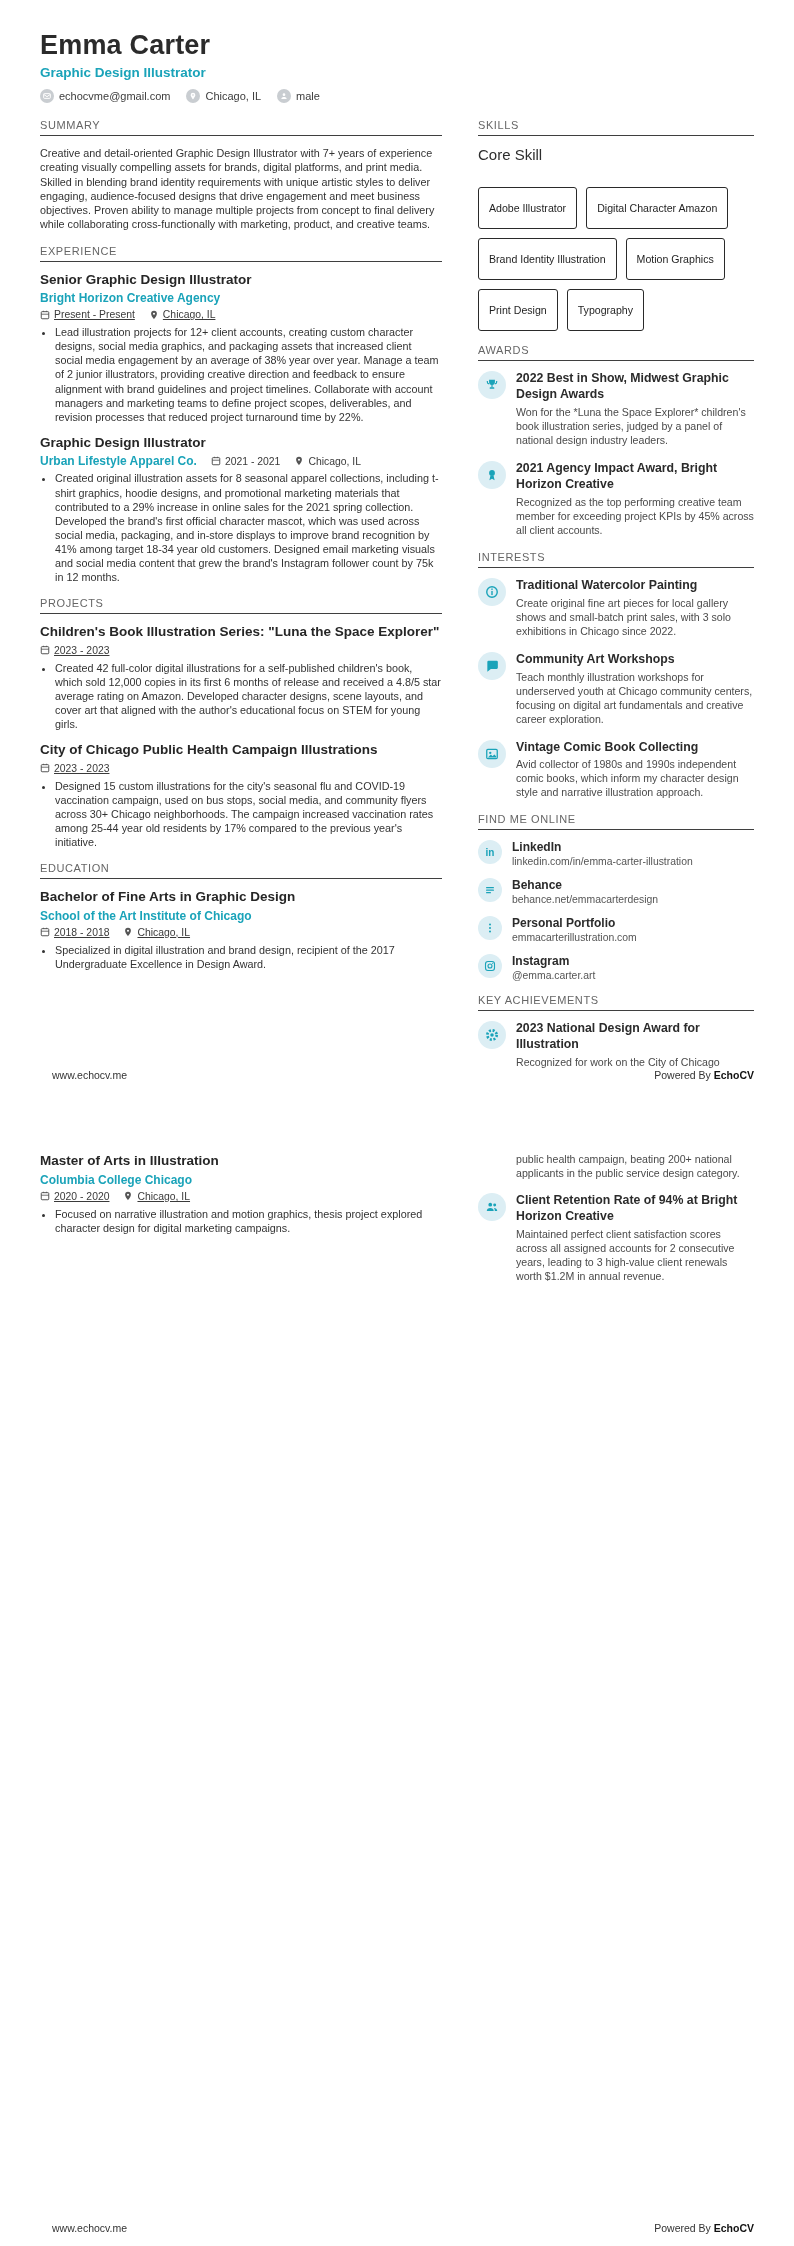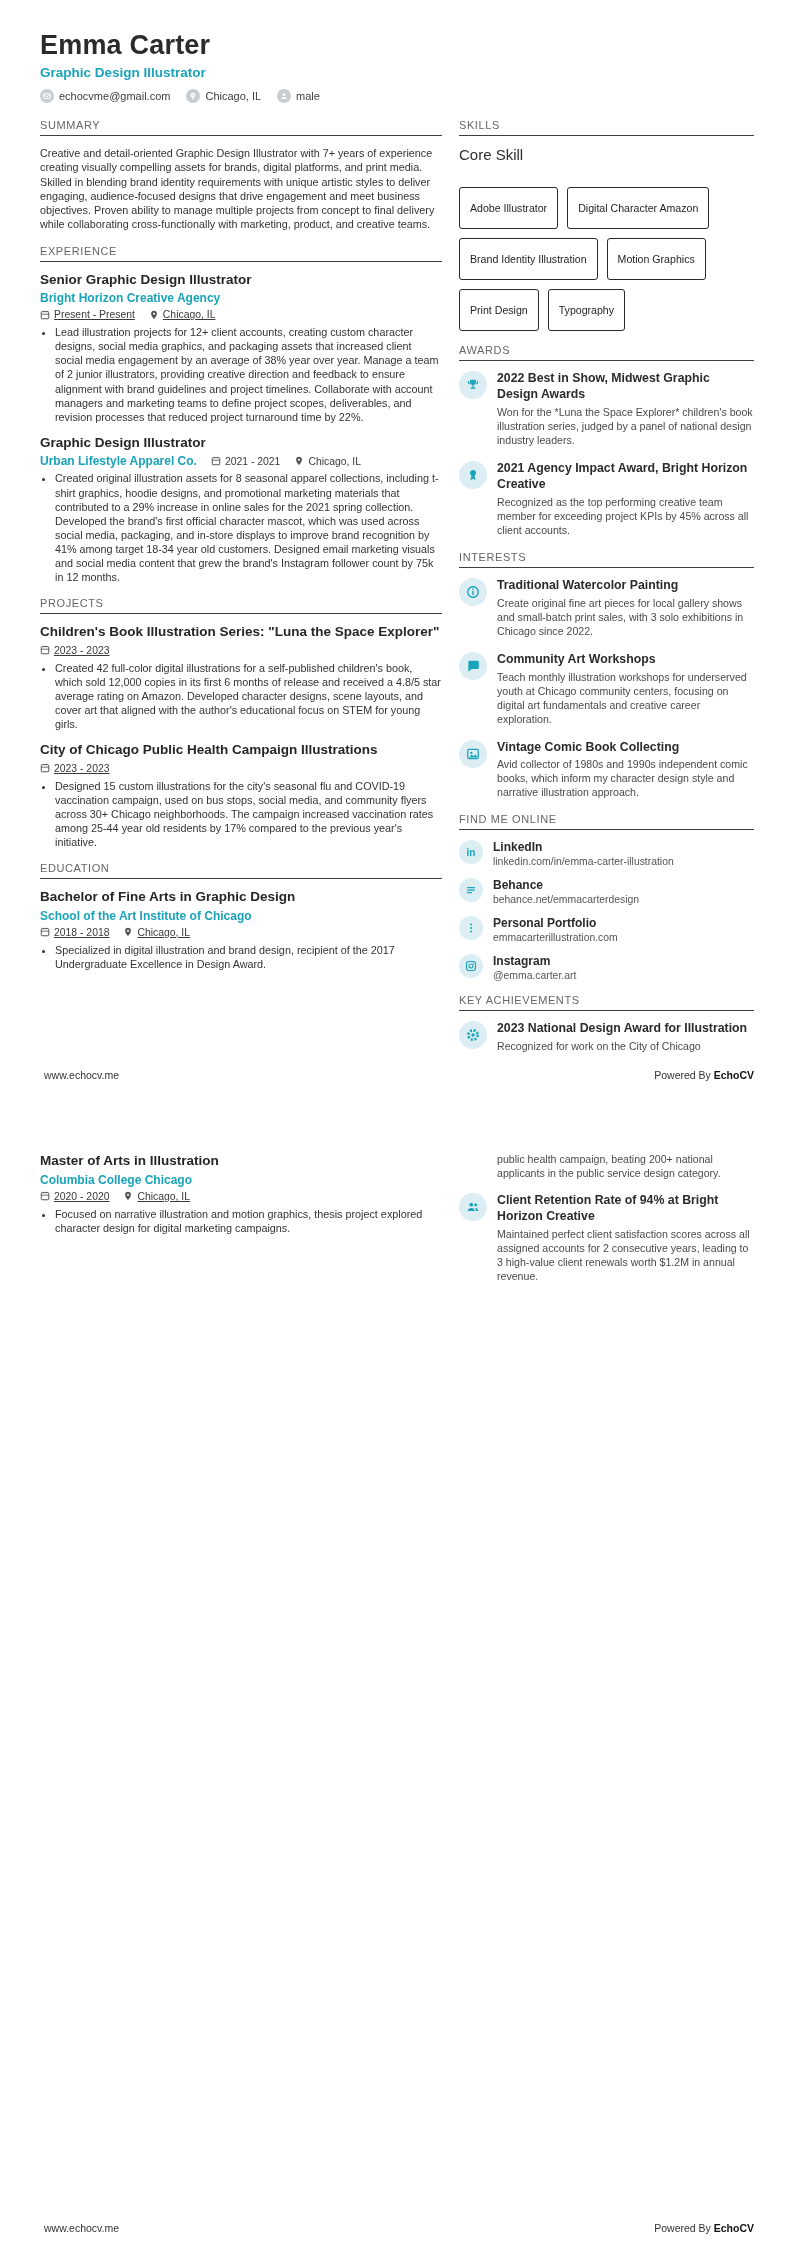--- a/index.html
+++ b/index.html
@@ -12,21 +12,21 @@
   }
   *{box-sizing:border-box;}
   body{margin:0;background:#ffffff;width:794px;font-family:"Liberation Sans","DejaVu Sans",sans-serif;color:#222;}
   .page{width:794px;height:1123px;position:relative;background:#fff;padding:30px 40px 0 40px;overflow:hidden;}
   .name{font-size:27px;font-weight:600;color:#2b2b2b;letter-spacing:.2px;}
   .job-title{color:var(--accent);font-size:13.5px;font-weight:600;margin-top:4px;}
   .contact-row{display:flex;align-items:center;gap:16px;margin-top:9px;font-size:11px;color:#3c3c3c;}
   .contact-item{display:flex;align-items:center;gap:5px;}
   .cicon{width:14px;height:14px;border-radius:50%;background:#c9cdd1;display:inline-flex;align-items:center;justify-content:center;flex:0 0 14px;}
   .cicon svg{width:8px;height:8px;display:block;}
-  .cols{display:flex;gap:17px;margin-top:16px;}
+  .cols{display:flex;gap:36px;margin-top:16px;}
   .col-left{flex:0 0 402px;width:402px;}
   .col-right{flex:1;min-width:0;}
   .section{margin-bottom:13px;}
   .sec-head{font-size:11px;letter-spacing:.6px;color:var(--heading);border-bottom:1.5px solid var(--rule);padding-bottom:4px;margin-bottom:10px;}
   .summary-text{font-size:10.8px;line-height:1.32;color:var(--text);}
   .entry{margin-bottom:11px;}
   .entry-title{font-size:13.5px;font-weight:600;color:#262626;margin-bottom:3px;line-height:1.25;}
   .entry-sub{color:var(--accent);font-size:12px;font-weight:600;}
   .subrow{display:flex;align-items:center;gap:14px;flex-wrap:wrap;margin-bottom:2px;}
   .meta{display:flex;gap:14px;align-items:center;font-size:10.4px;color:#3a3a3a;margin:4px 0 5px;text-decoration:underline;}
@@ -41,21 +41,21 @@
   .r-icon{width:28px;height:28px;flex:0 0 28px;border-radius:50%;background:var(--icon_bg);display:flex;align-items:center;justify-content:center;color:var(--accent);font-weight:700;}
   .r-icon svg{width:14px;height:14px;display:block;}
   .r-body{min-width:0;}
   .r-title{font-size:12.3px;font-weight:600;color:#2b2b2b;line-height:1.3;margin-bottom:3px;}
   .r-desc{font-size:10.6px;color:var(--muted);line-height:1.32;}
   .o-item{display:flex;gap:10px;margin-bottom:11px;align-items:flex-start;}
   .o-icon{width:24px;height:24px;flex:0 0 24px;border-radius:50%;background:var(--icon_bg);display:flex;align-items:center;justify-content:center;color:var(--accent);font-weight:700;font-size:10px;}
   .o-icon svg{width:12px;height:12px;display:block;}
   .o-label{font-size:12px;font-weight:600;color:#2b2b2b;}
   .o-url{font-size:10.4px;color:#555;margin-top:2px;word-break:break-all;}
-  .page-footer{position:absolute;left:44px;right:40px;display:flex;justify-content:space-between;align-items:center;font-size:10.5px;color:#333;}
+  .page-footer{position:absolute;left:52px;right:40px;display:flex;justify-content:space-between;align-items:center;font-size:10.5px;color:#333;}
   .pf-1{bottom:42px;}
   .pf-2{bottom:12px;}
   .powered b{font-weight:700;color:#111;}
   .cont-indent{padding-left:38px;margin-bottom:12px;}
 </style>
 </head>
 <body>
 
 <div class="page">
 

